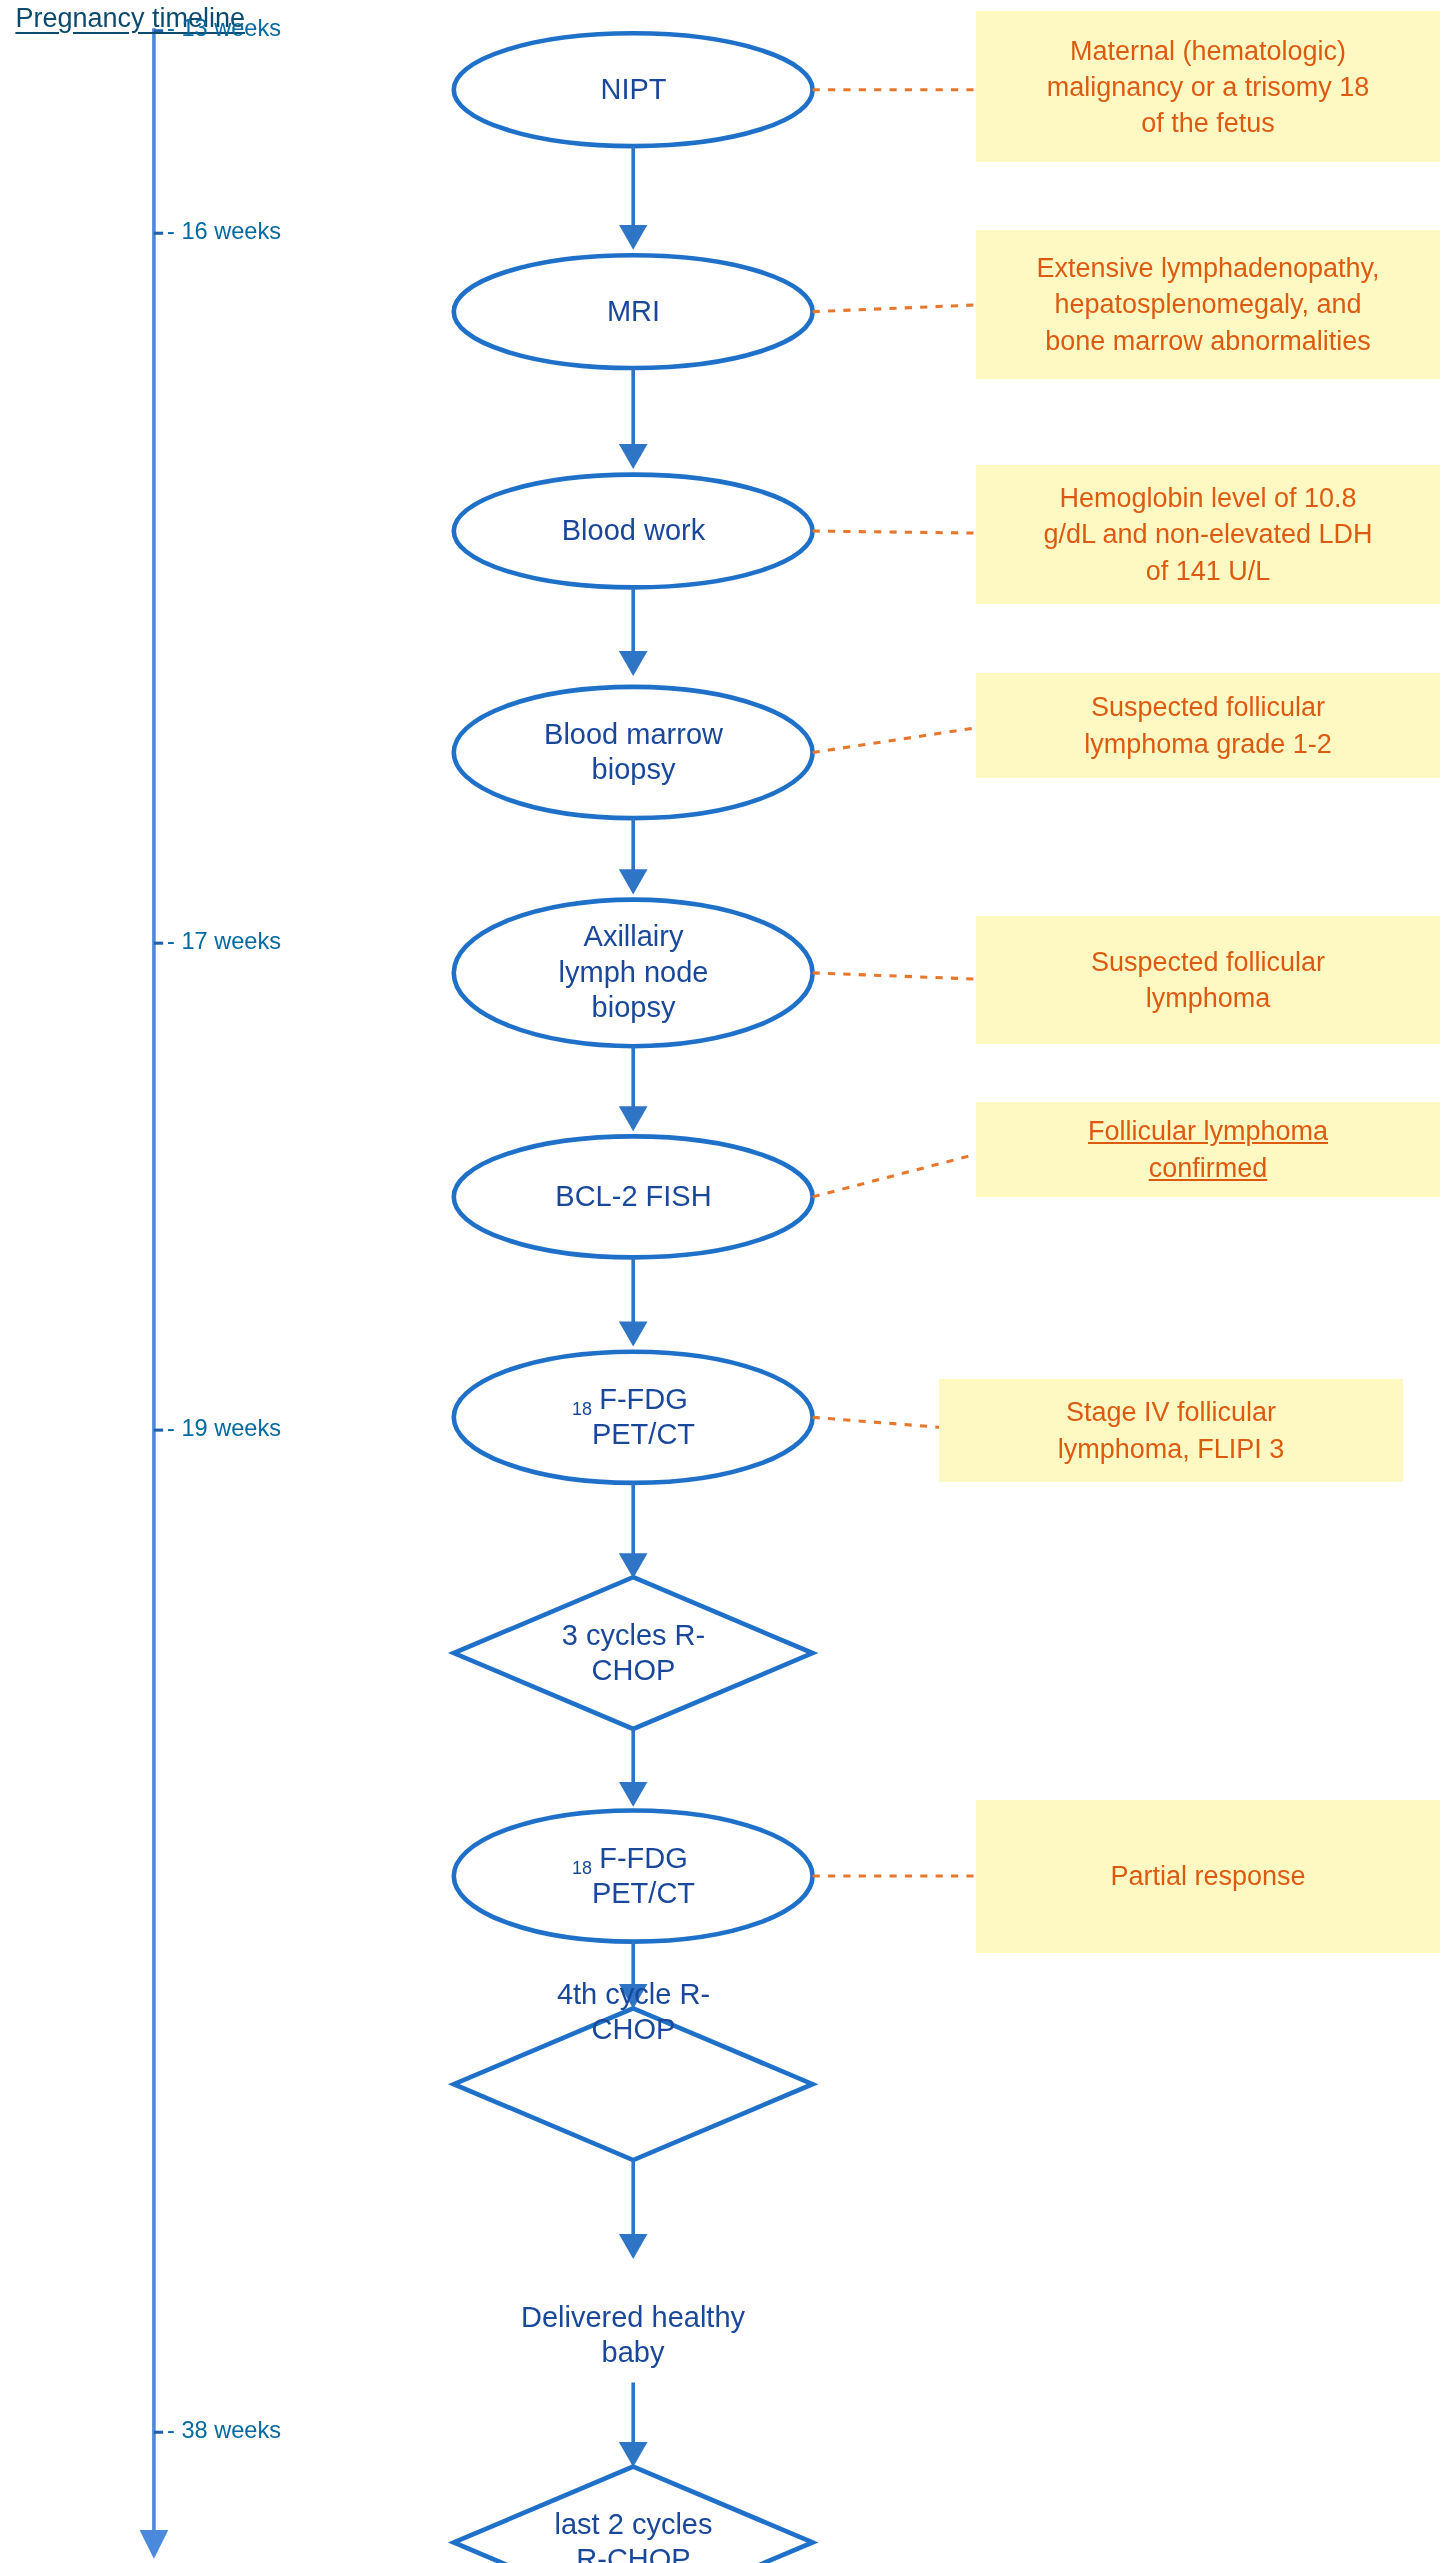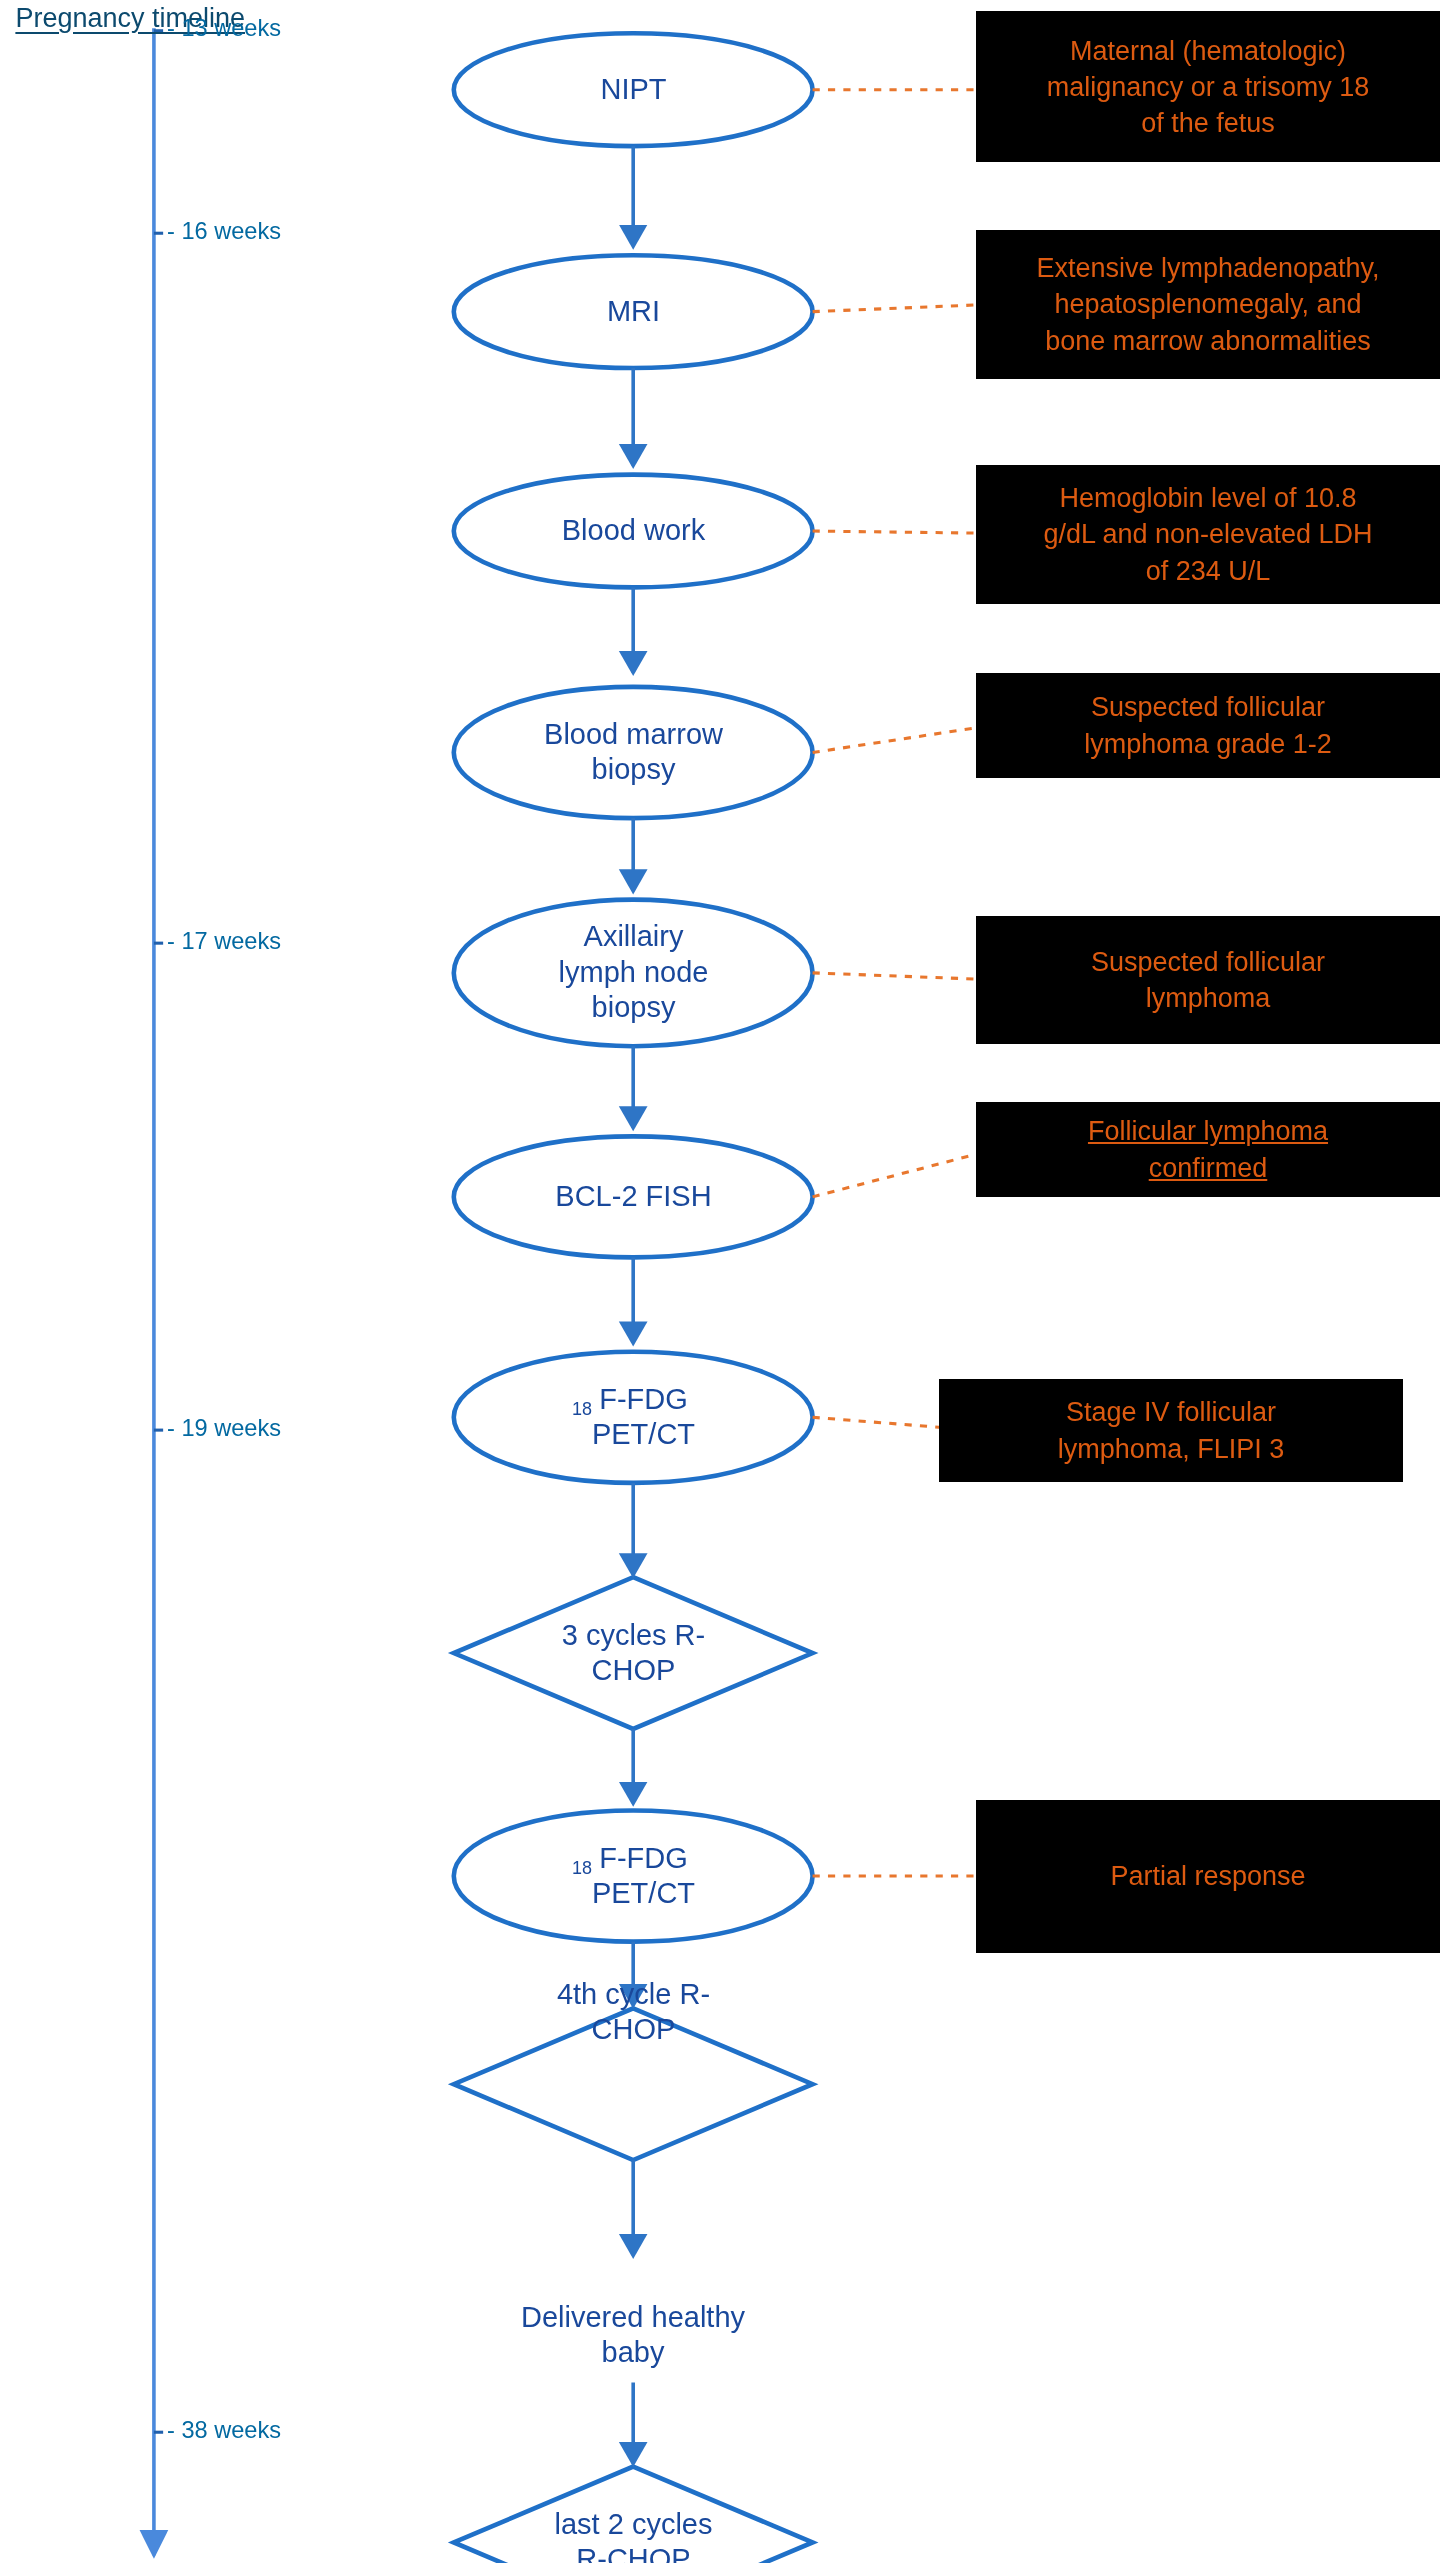--- a/index.html
+++ b/index.html
@@ -25,21 +25,21 @@
   .node-text{
     position:absolute;text-align:center;color:#19489B;
     font-size:29px;line-height:1.22;
     display:flex;align-items:center;justify-content:center;
     white-space:pre-line;
   }
   .node-text sup{font-size:0.62em;vertical-align:super;line-height:0;}
 
   
   .anno{
-    position:absolute;background:#000000;color:#DD5B11;
+    position:absolute;background:#fef9c3;color:#DD5B11;
     font-size:27px;line-height:1.34;text-align:center;
     display:flex;align-items:center;justify-content:center;
     padding:0 13.3px;box-sizing:border-box;white-space:pre-line;
   }
 </style>
 </head>
 <body>
 
 <div id="stage">
 
@@ -149,21 +149,21 @@
   <div class="anno" style="left:976px;top:11.3px;width:464px;height:151px;">Maternal (hematologic)
 malignancy or a trisomy 18
 of the fetus</div>
 
   <div class="anno" style="left:976px;top:230px;width:464px;height:149px;">Extensive lymphadenopathy,
 hepatosplenomegaly, and
 bone marrow abnormalities</div>
 
   <div class="anno" style="left:976px;top:465px;width:464px;height:139px;">Hemoglobin level of 10.8
 g/dL and non-elevated LDH
-of 234 U/L</div>
+of 141 U/L</div>
 
   <div class="anno" style="left:976px;top:673px;width:464px;height:105px;">Suspected follicular
 lymphoma grade 1-2</div>
 
   <div class="anno" style="left:976px;top:916px;width:464px;height:128px;">Suspected follicular
 lymphoma</div>
 
   <div class="anno" style="left:976px;top:1102px;width:464px;height:95px;text-decoration:underline;">Follicular lymphoma
 confirmed</div>
 

